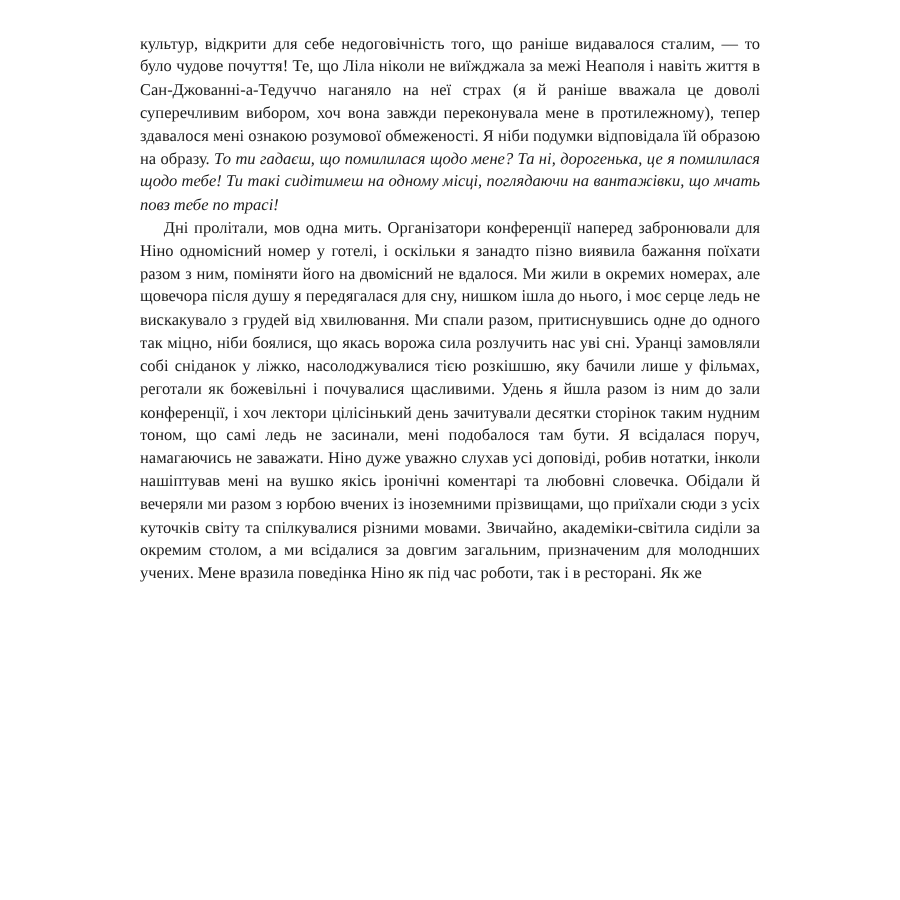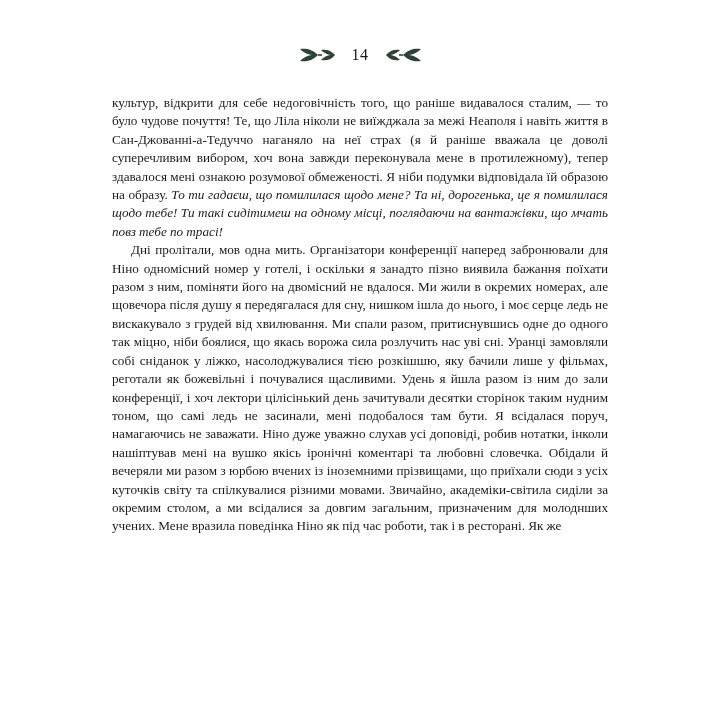--- a/index.html
+++ b/index.html
@@ -60,45 +60,20 @@
   }
   .textblock em {
     font-style: italic;
   }
 </style>
 </head>
 <body>
 
 <div class="page">
 
-  <div class="header">
-    <span class="orn">
-      <svg width="38" height="18" viewBox="0 0 38 18" aria-hidden="true">
-        <g fill="#2f4238">
-          <path d="M20 9 C14 3, 8 2, 2 3 C6 7, 12 10, 20 9 Z"></path>
-          <path d="M20 9 C14 15, 8 16, 2 15 C6 11, 12 8, 20 9 Z"></path>
-          <path d="M37 9 C33 4, 28 3, 23 4 C26 7, 31 10, 37 9 Z"></path>
-          <path d="M37 9 C33 14, 28 15, 23 14 C26 11, 31 8, 37 9 Z"></path>
-          <path d="M20 8.2 h4 v1.6 h-4 z"></path>
-        </g>
-      </svg>
-    </span>
-    <span class="folio">14</span>
-    <span class="orn">
-      <svg width="38" height="18" viewBox="0 0 38 18" aria-hidden="true">
-        <g fill="#2f4238">
-          <path d="M18 9 C24 3, 30 2, 36 3 C32 7, 26 10, 18 9 Z"></path>
-          <path d="M18 9 C24 15, 30 16, 36 15 C32 11, 26 8, 18 9 Z"></path>
-          <path d="M1 9 C5 4, 10 3, 15 4 C12 7, 7 10, 1 9 Z"></path>
-          <path d="M1 9 C5 14, 10 15, 15 14 C12 11, 7 8, 1 9 Z"></path>
-          <path d="M14 8.2 h4 v1.6 h-4 z"></path>
-        </g>
-      </svg>
-    </span>
-  </div>
 
   <div class="textblock">
     <p>
       <span>культур, відкрити для себе недоговічність того, що раніше видавалося сталим, — то було чудове почуття! Те, що Ліла ніколи не виїжджала за межі Неаполя і навіть життя в Сан-Джованні-а-Тедуччо наганяло на неї страх (я й раніше вважала це доволі суперечливим вибором, хоч вона завжди переконувала мене в протилежному), тепер здавалося мені ознакою розумової обмеженості. Я ніби подумки відповідала їй образою на образу. </span><em>То ти гадаєш, що помилилася щодо мене? Та ні, дорогенька, це я помилилася щодо тебе! Ти такі сидітимеш на одному місці, поглядаючи на вантажівки, що мчать повз тебе по трасі!</em>
     </p>
     <p class="indent">
       <span>Дні пролітали, мов одна мить. Організатори конференції наперед забронювали для Ніно одномісний номер у готелі, і оскільки я занадто пізно виявила бажання поїхати разом з ним, поміняти його на двомісний не вдалося. Ми жили в окремих номерах, але щовечора після душу я передягалася для сну, нишком ішла до нього, і моє серце ледь не вискакувало з грудей від хвилювання. Ми спали разом, притиснувшись одне до одного так міцно, ніби боялися, що якась ворожа сила розлучить нас уві сні. Уранці замовляли собі сніданок у ліжко, насолоджувалися тією розкішшю, яку бачили лише у фільмах, реготали як божевільні і почувалися щасливими. Удень я йшла разом із ним до зали конференції, і хоч лектори цілісінький день зачитували десятки сторінок таким нудним тоном, що самі ледь не засинали, мені подобалося там бути. Я всідалася поруч, намагаючись не заважати. Ніно дуже уважно слухав усі доповіді, робив нотатки, інколи нашіптував мені на вушко якісь іронічні коментарі та любовні словечка. Обідали й вечеряли ми разом з юрбою вчених із іноземними прізвищами, що приїхали сюди з усіх куточків світу та спілкувалися різними мовами. Звичайно, академіки-світила сиділи за окремим столом, а ми всідалися за довгим загальним, призначеним для молоднших учених. Мене вразила поведінка Ніно як під час роботи, так і в ресторані. Як же</span>
     </p>
   </div>
 

